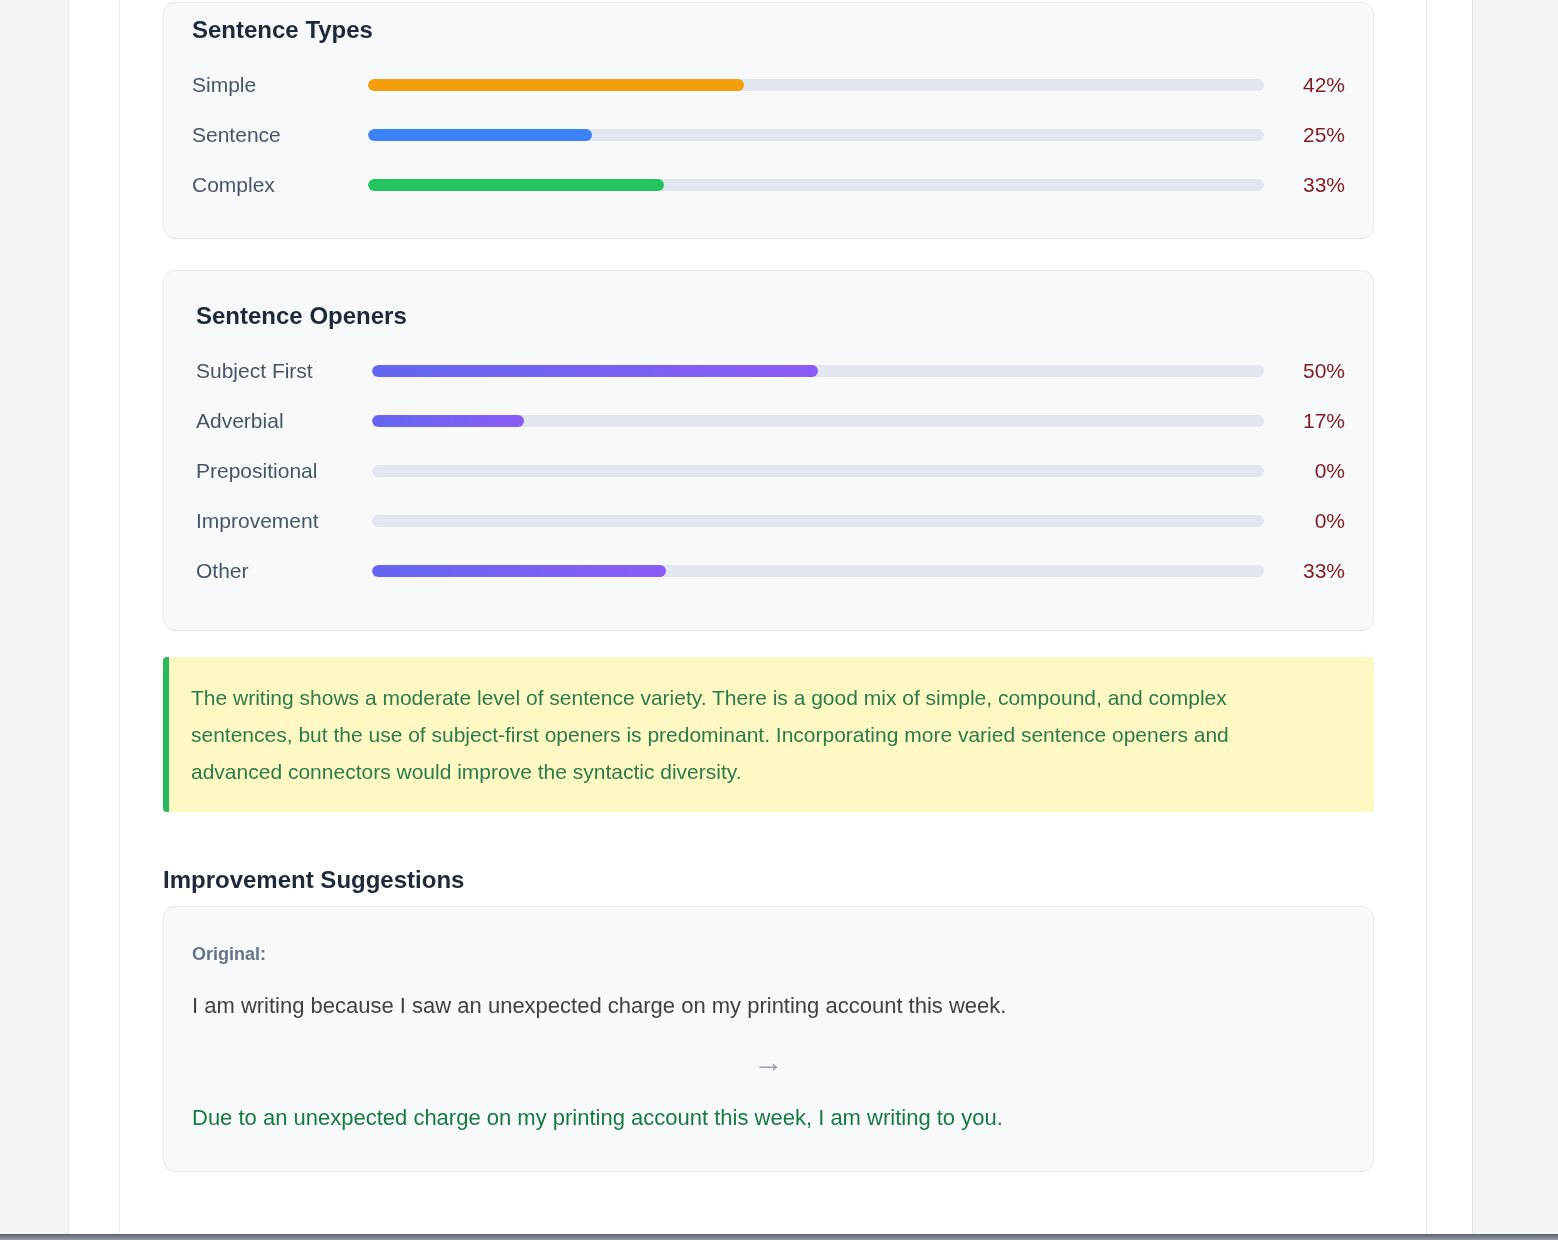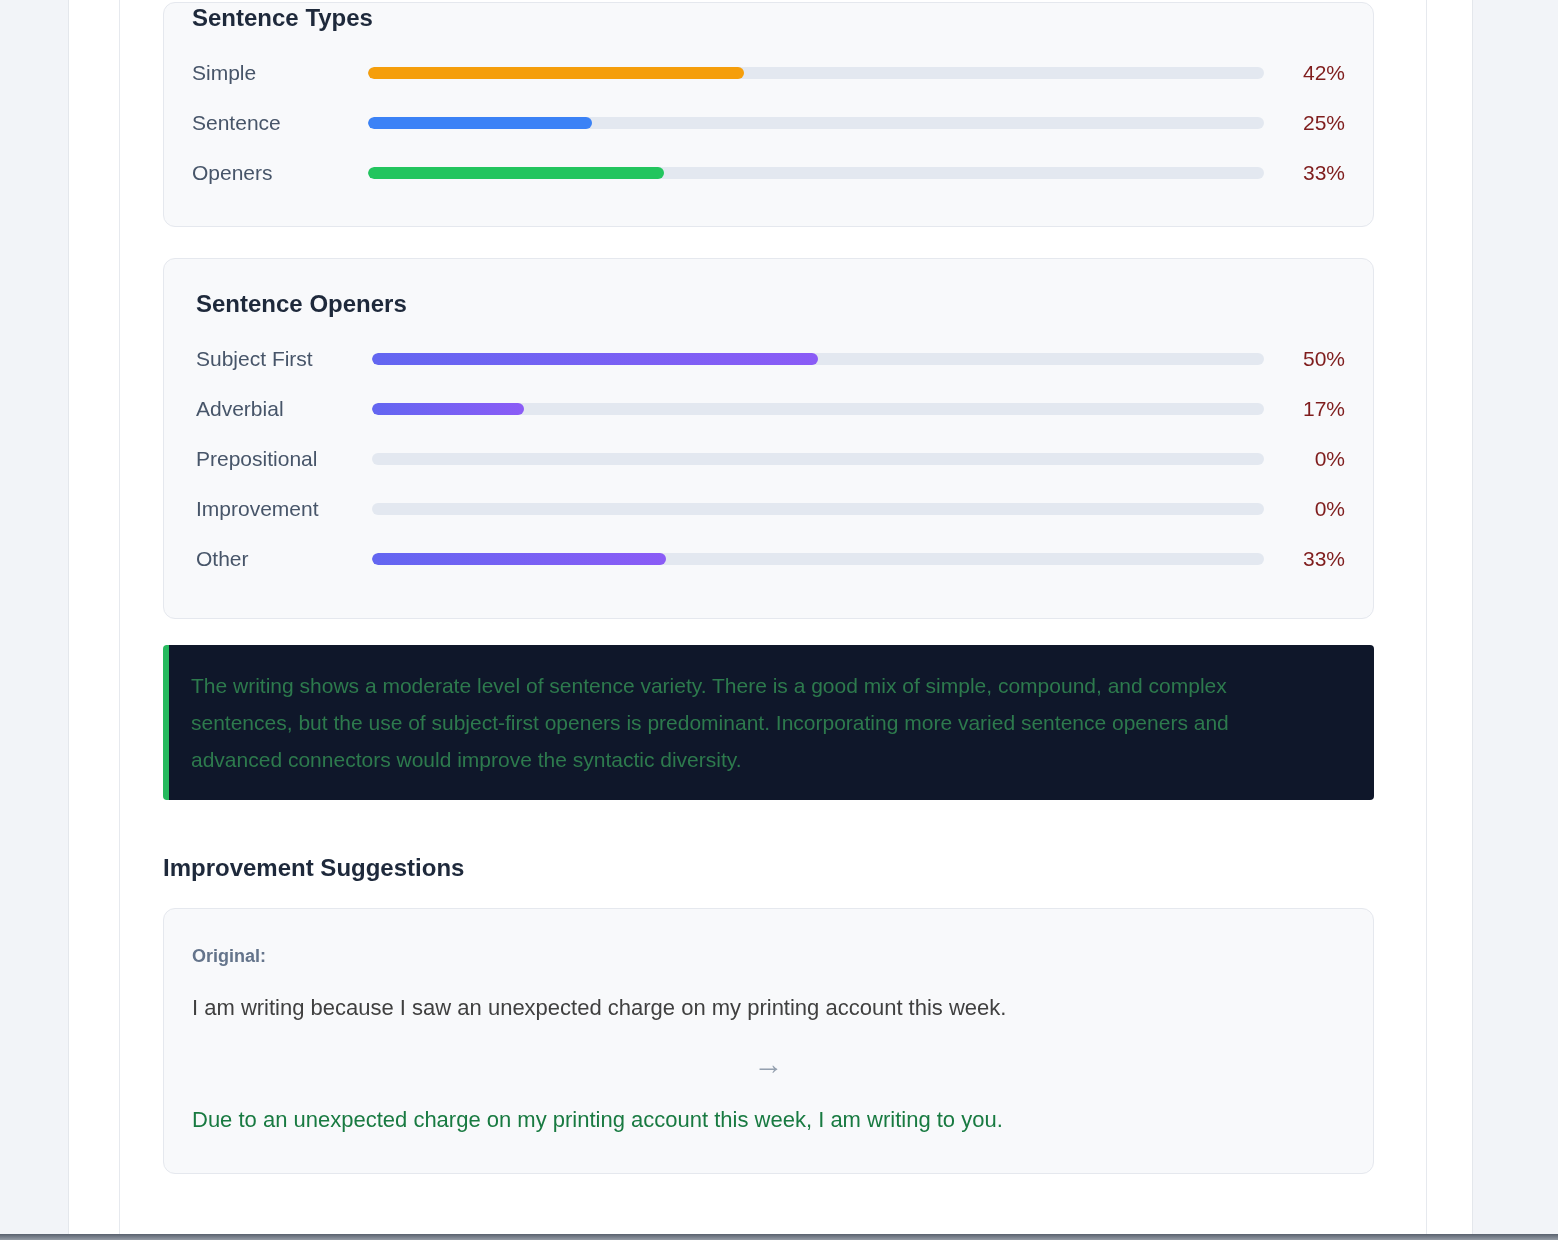--- a/index.html
+++ b/index.html
@@ -23,48 +23,48 @@
 
   .card {
     background: #f8f9fb;
     border: 1px solid #e5e8ee;
     border-radius: 12px;
   }
   .card-title {
     font-size: 24px; font-weight: 700; color: #1e293b; line-height: 29px;
   }
 
-  .card.types { margin-top: 2px; padding: 0 28px 28px 28px; }
+  .card.types { margin-top: 2px; padding: 12px 28px 28px 28px; }
   .card.types .card-title { margin-bottom: 16px; }
   .card.openers { margin-top: 31px; padding: 30px 28px 34px 32px; }
   .card.openers .card-title { margin-bottom: 16px; }
 
   .bar-row { display: flex; align-items: center; height: 50px; }
   .bar-label { width: 176px; font-size: 21px; color: #475569; flex: none; }
   .bar-track {
     flex: 1; height: 12px; border-radius: 6px; background: #e3e8f0; overflow: hidden;
   }
   .bar-fill { height: 12px; border-radius: 6px; }
   .bar-pct { width: 81px; text-align: right; font-size: 21px; color: #7f1d1d; flex: none; }
 
   .note {
     margin-top: 26px;
-    background: #0f172a;
+    background: #fef9c3;
     border-left: 6px solid #26b95e;
     border-radius: 4px;
     padding: 22px 90px 22px 22px;
   }
   .note-text { font-size: 21px; line-height: 37px; color: #2d7a4d; }
 
   .section-heading {
     margin-top: 53px;
     font-size: 24px; font-weight: 700; color: #1e293b; line-height: 29px;
   }
 
-  .card.suggestion { margin-top: 26px; padding: 36px 28px 40px 28px; }
+  .card.suggestion { margin-top: 12px; padding: 36px 28px 40px 28px; }
   .pair-label { font-size: 18px; font-weight: 700; color: #64748b; line-height: 22px; }
   .sentence { font-size: 22px; line-height: 27px; margin-top: 27px; }
   .sentence.original { color: #404040; }
   .sentence.improved { color: #187a41; }
   .arrow-wrap { margin-top: 28px; text-align: center; }
   .arrow-glyph { font-size: 30px; line-height: 30px; color: #94a0af; }
   .pair-label.improved-label { margin-top: 30px; }
 
   .window-bottom-edge {
     position: absolute; left: 0; bottom: 0; width: 100%; height: 6px;
@@ -90,21 +90,21 @@
               <span class="bar-pct">42%</span>
             </div>
             <div class="bar-row">
               <span class="bar-label">Sentence</span>
               <div class="bar-track">
                 <div class="bar-fill" style="width: 25%; background: rgb(59, 130, 246);"></div>
               </div>
               <span class="bar-pct">25%</span>
             </div>
             <div class="bar-row">
-              <span class="bar-label">Openers</span>
+              <span class="bar-label">Complex</span>
               <div class="bar-track">
                 <div class="bar-fill" style="width: 33%; background: rgb(34, 197, 94);"></div>
               </div>
               <span class="bar-pct">33%</span>
             </div>
           </div>
       </section>
 
       <section class="card openers">
         <h2 class="card-title">Sentence Openers</h2>

